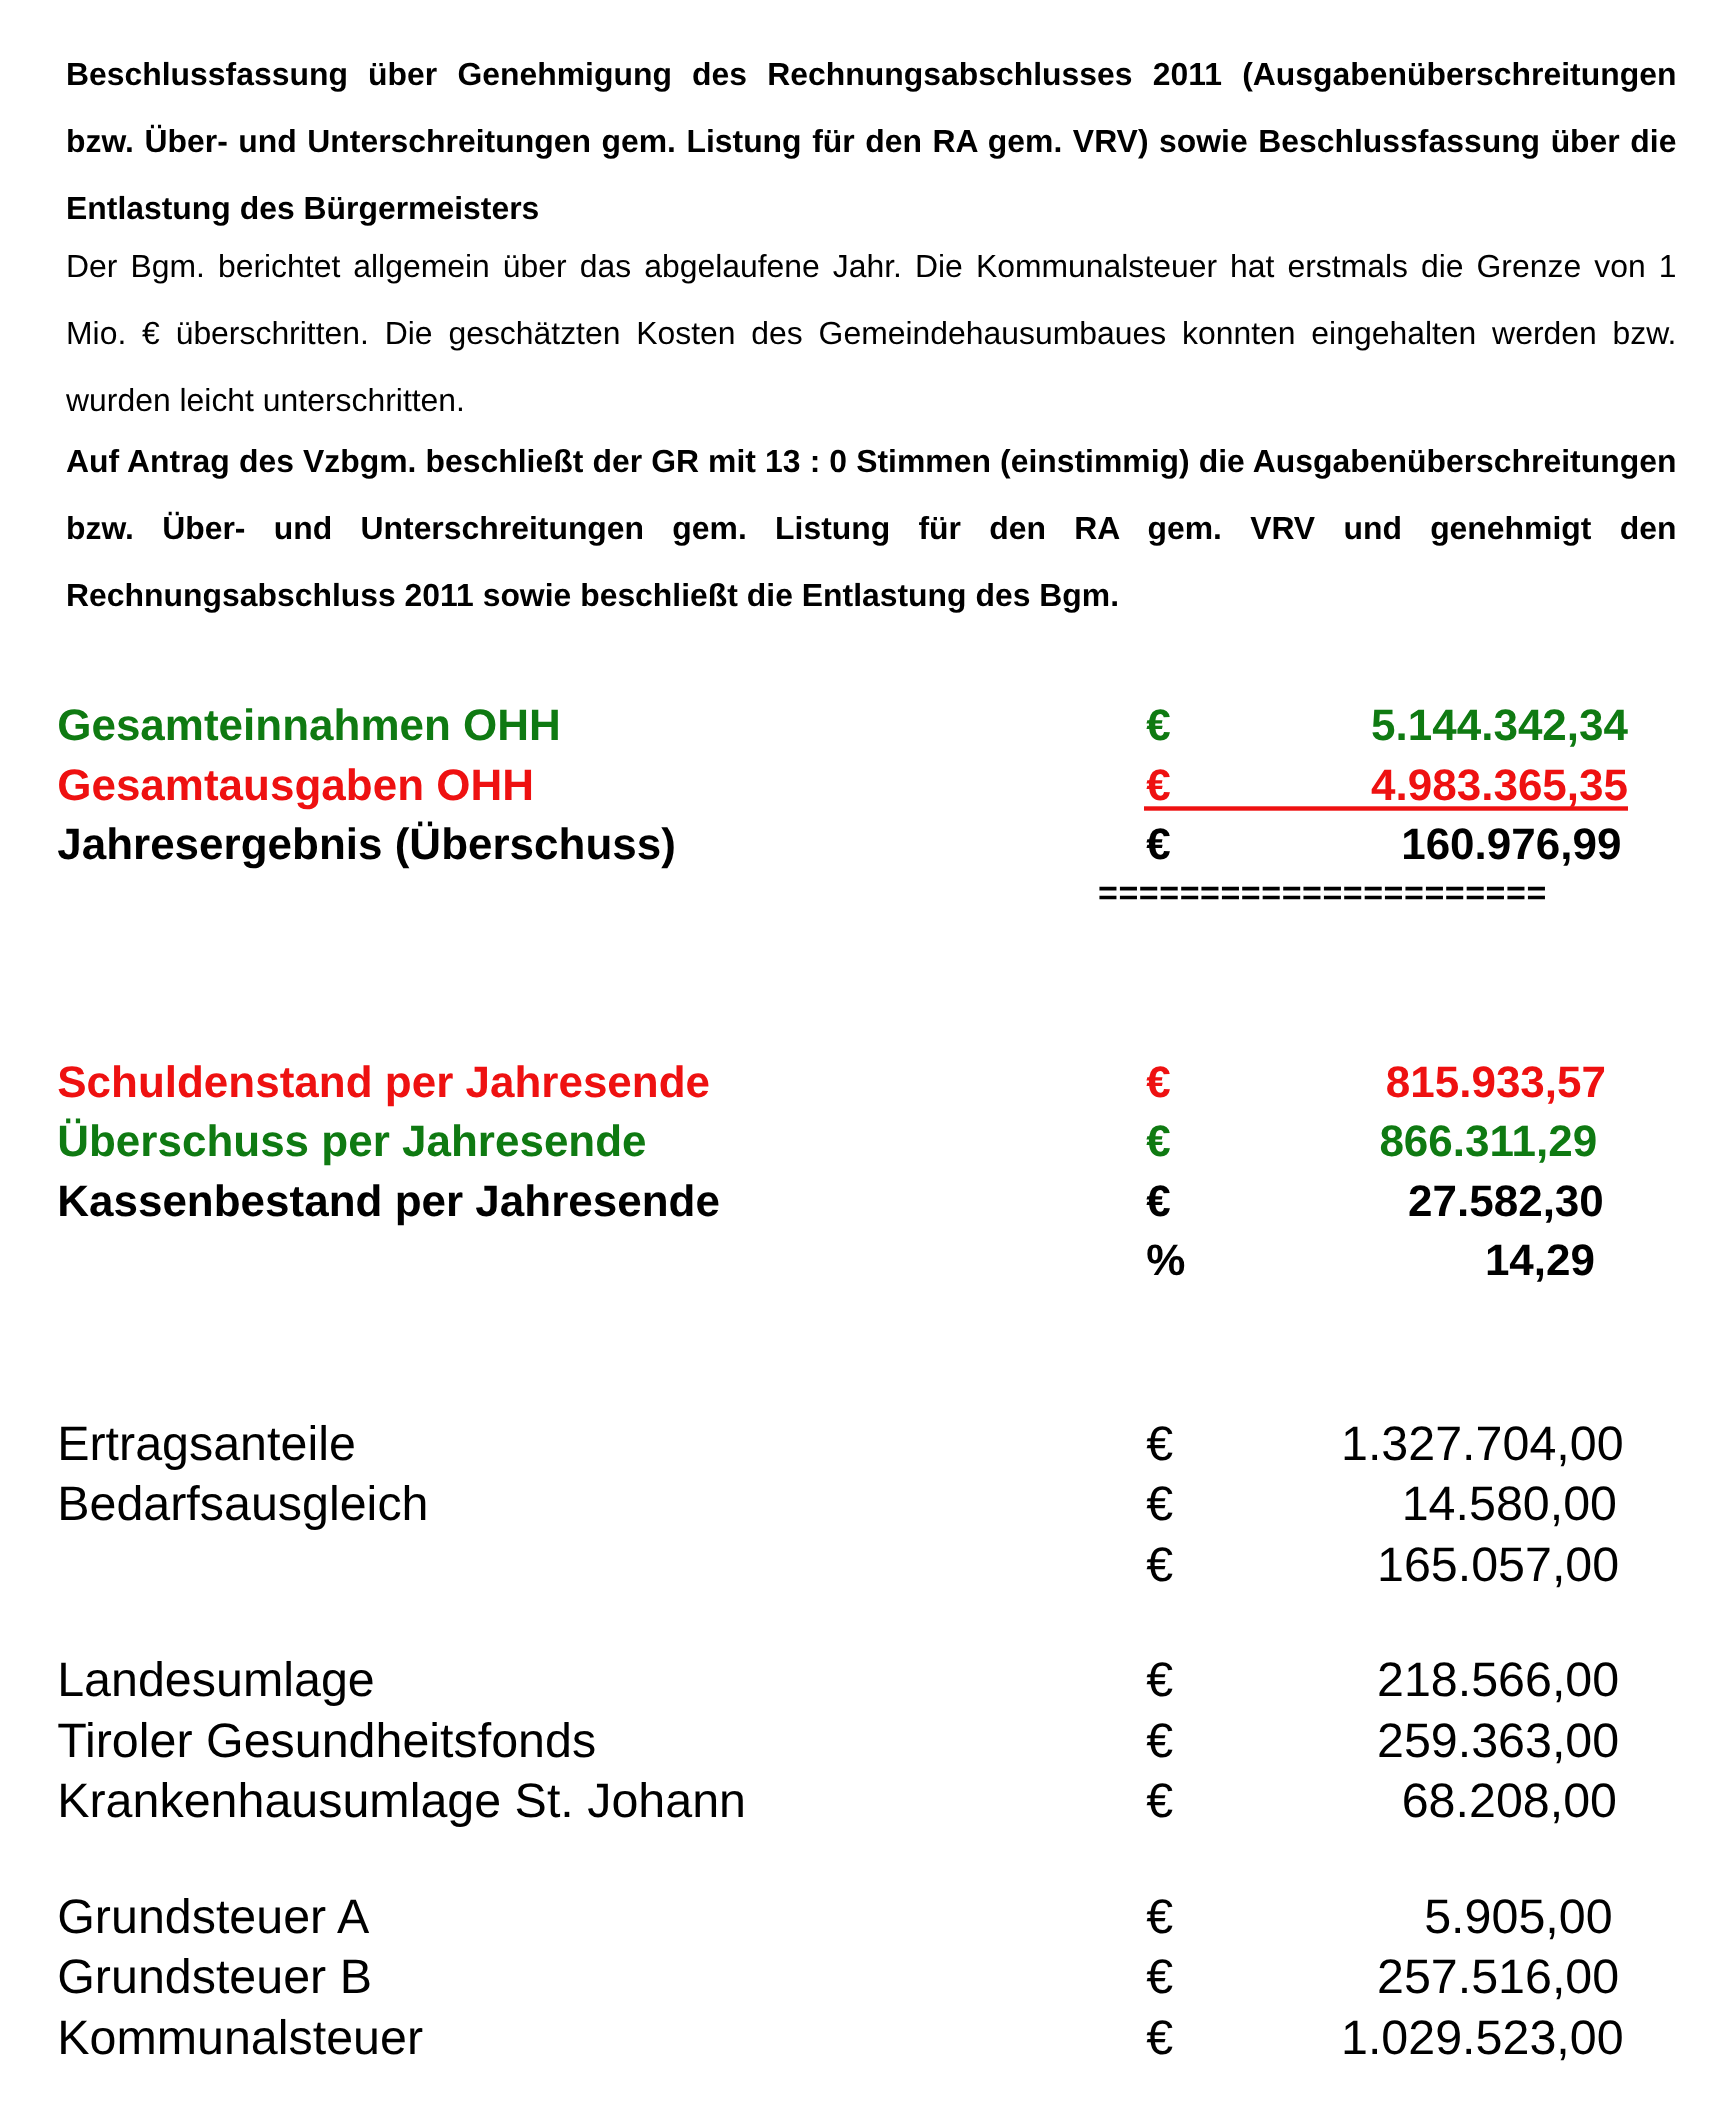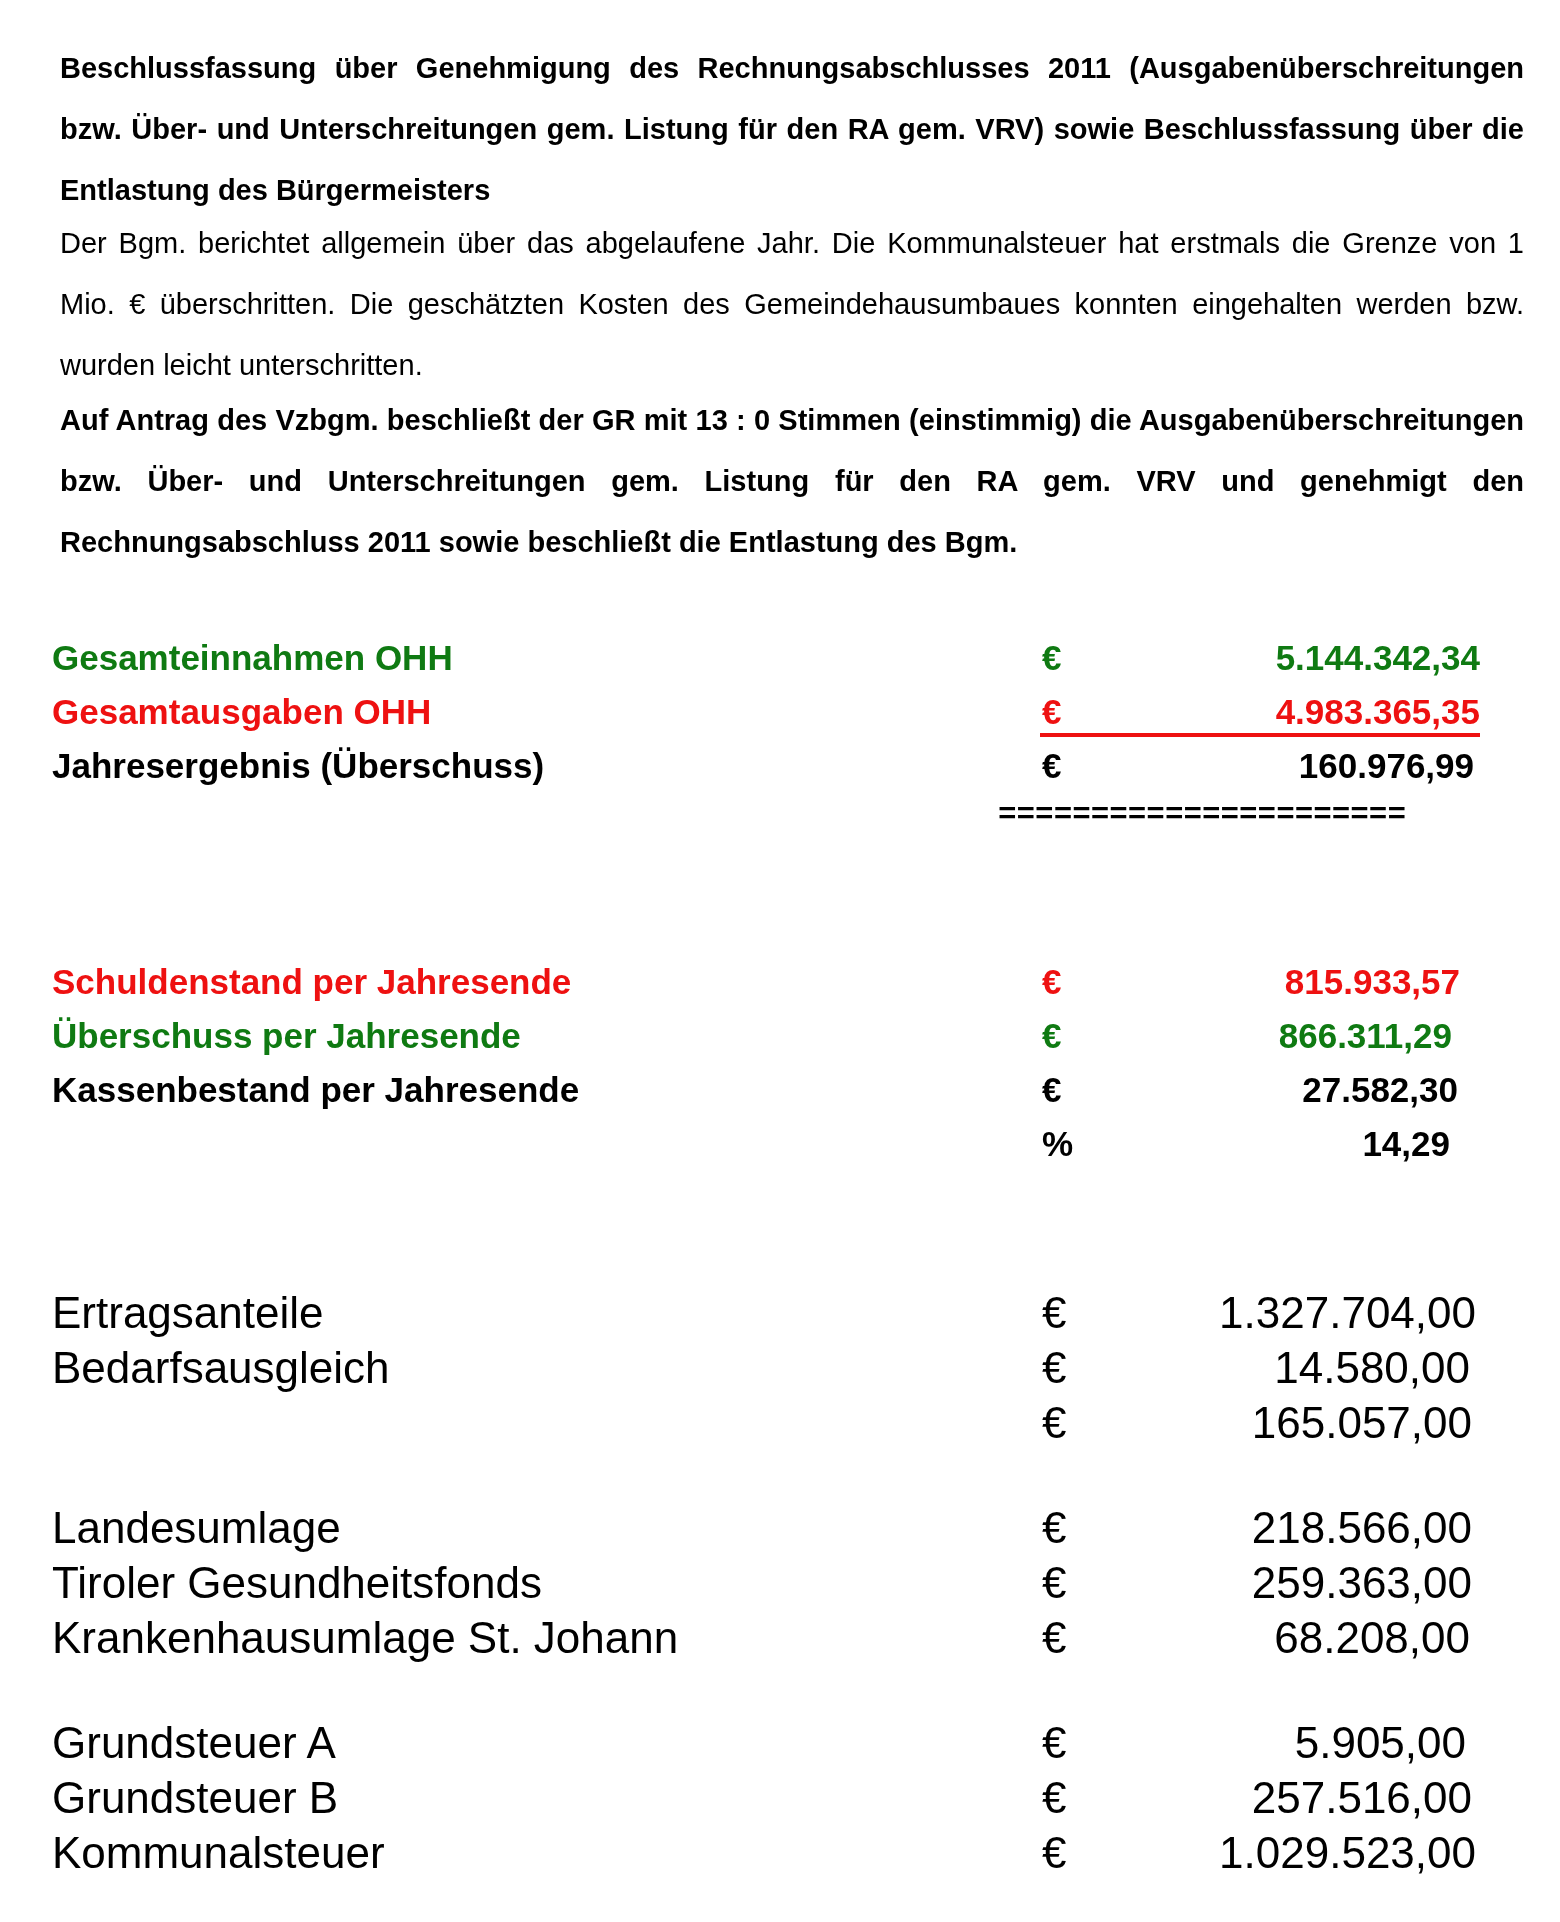--- a/index.html
+++ b/index.html
@@ -4,21 +4,21 @@
 <style>
   html, body { margin: 0; padding: 0; background: #ffffff; }
   body { width: 1560px; height: 1922px; position: relative; overflow: hidden;
          font-family: "Liberation Sans", sans-serif; color: #000; }
   .para { position: absolute; left: 36px; width: 1464px; font-size: 29px; line-height: 61px;
           text-align: justify; text-align-last: left; margin-left: 24px; }
   .para.bold { font-weight: bold; }
   .para.heading { top: 38px; }
   .para.report { top: 213px; }
   .para.resolution { top: 390px; }
-  .fin-row { position: absolute; left: 52px; width: 1420px; height: 50px; font-size: 35px; }
+  .fin-row { position: absolute; left: 52px; width: 1420px; height: 50px; font-size: 40px; }
   .fin-row .label { position: absolute; left: 0; top: 0; white-space: nowrap; }
   .fin-row .cur { position: absolute; left: 990px; top: 0; }
   .fin-row .amt { position: absolute; right: 0; top: 0; white-space: nowrap; }
   .fin-row.bold { font-weight: bold; }
   .fin-row.green { color: #0f7a12; }
   .fin-row.red { color: #ee1111; }
   .fin-row.normal { font-weight: normal; font-size: 44px; }
   .underline-red { position: absolute; left: 1040px; top: 733px; width: 440px; height: 4px; background: #ee1111; }
   .equals { position: absolute; left: 998px; top: 798px; font-size: 30px; font-weight: bold;
             letter-spacing: 0px; font-family: "Liberation Mono", monospace; white-space: nowrap; transform: scaleX(1.03); transform-origin: left; }

